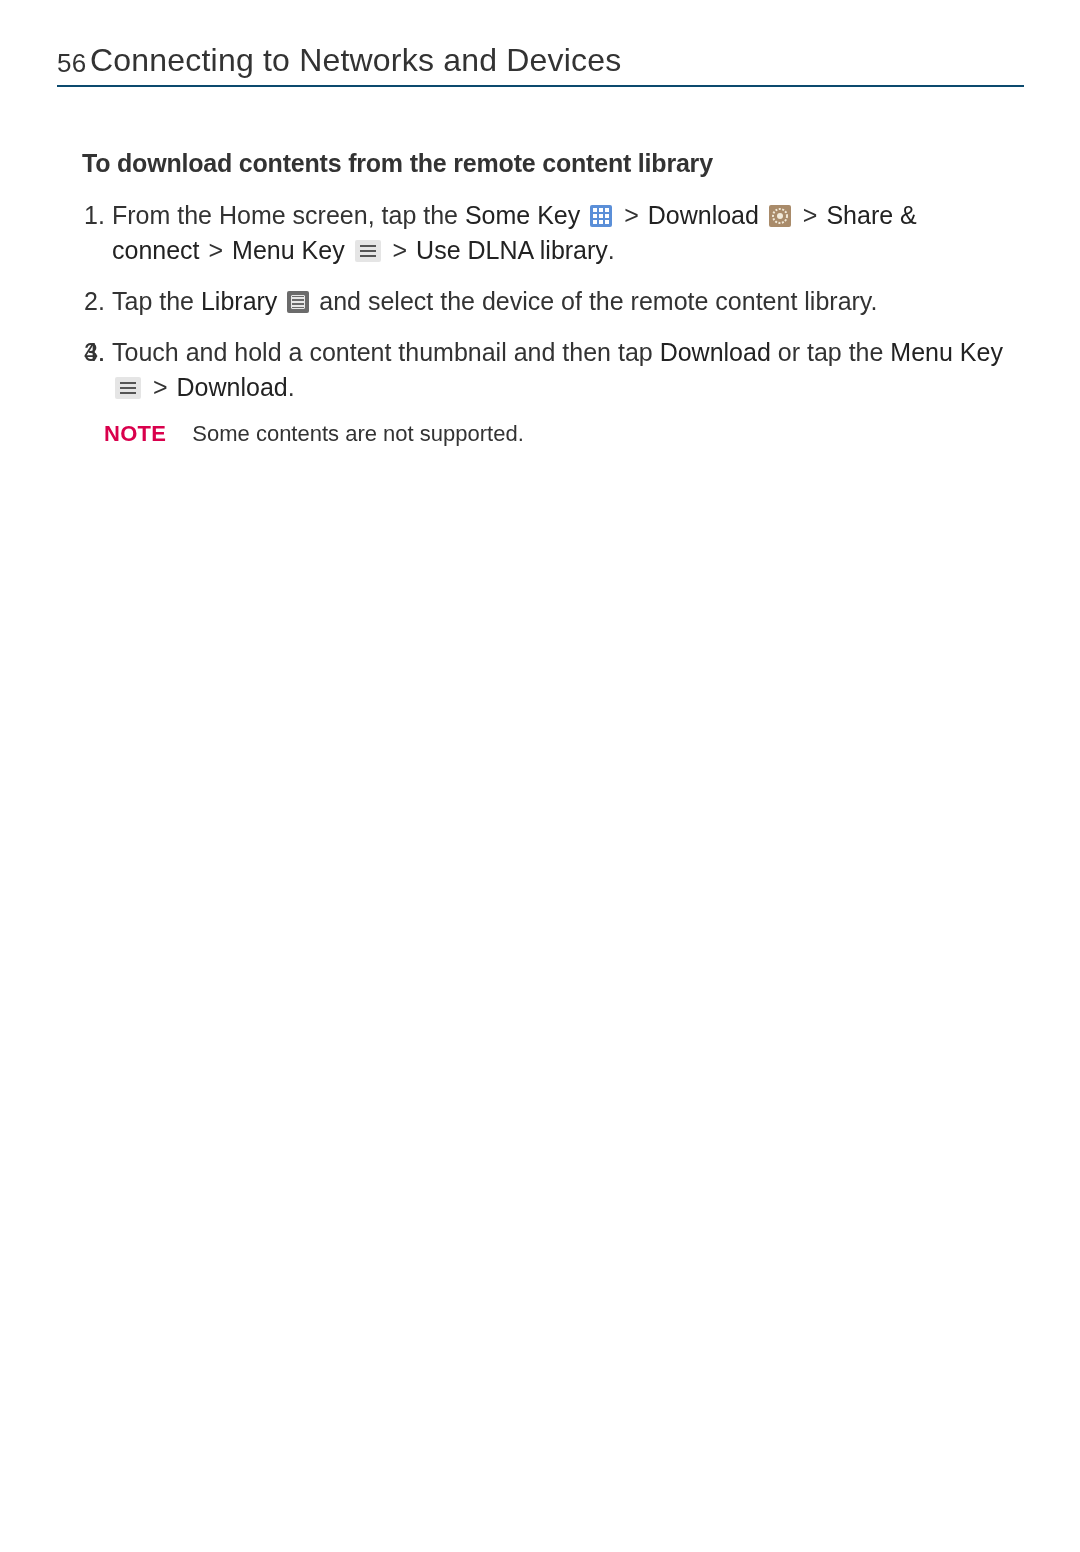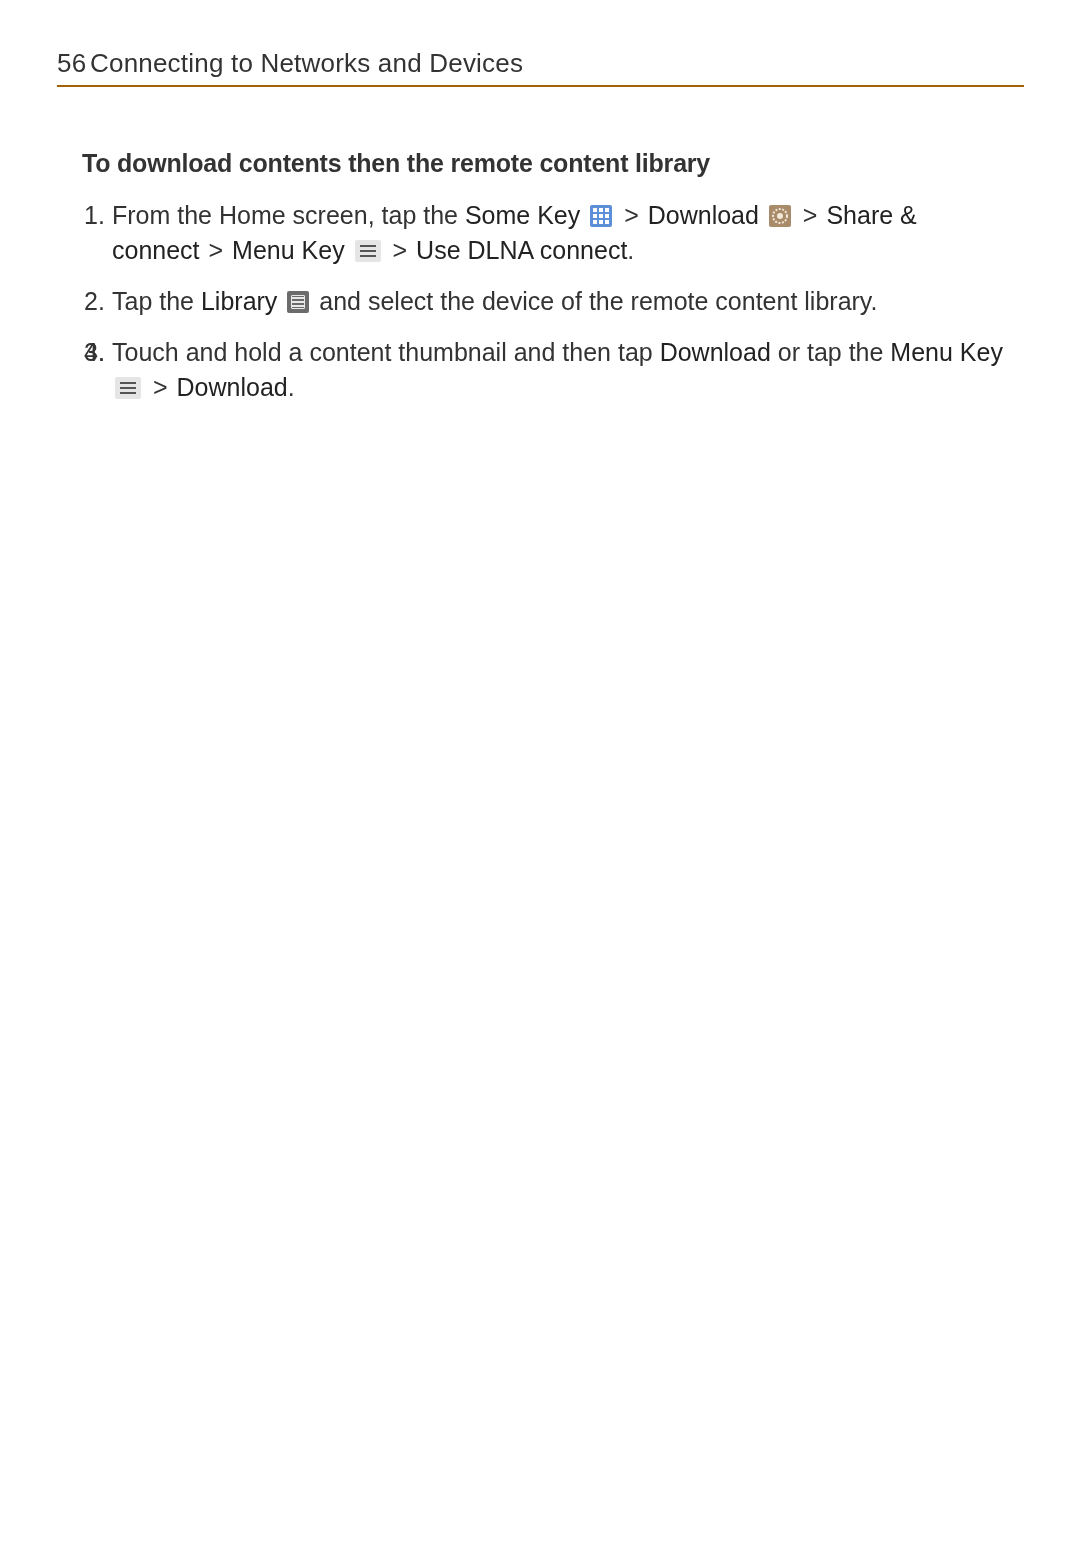--- a/index.html
+++ b/index.html
@@ -18,36 +18,36 @@
     height: 100%;
     box-sizing: border-box;
     padding-top: 45px;
   }
   
   .hdr {
     position: relative;
     margin-left: 57px;
     margin-right: 56px;
     height: 40px;
-    border-bottom: 2px solid #a16207;
+    border-bottom: 2px solid #0c4a6e;
   }
   .hdr .pagenum {
     position: absolute;
     left: 0;
     bottom: 6px;
     font-size: 26px;
     font-weight: 400;
     color: #333;
     letter-spacing: 0.2px;
   }
   .hdr .title {
     position: absolute;
     left: 33px;
     bottom: 6px;
-    font-size: 26px;
+    font-size: 32px;
     font-weight: 400;
     color: #333;
     letter-spacing: 0.2px;
     text-align: right;
   }
   
   .content {
     margin-top: 62px;
     margin-left: 82px;
     margin-right: 70px;
@@ -158,21 +158,21 @@
 
 <div class="page">
 
   <div class="hdr">
     <span class="pagenum">56</span>
     <span class="title">Connecting to Networks and Devices</span>
   </div>
 
   <div class="content">
 
-    <div class="section-heading">To download contents then the remote content library</div>
+    <div class="section-heading">To download contents from the remote content library</div>
 
     <ol class="steps">
 
       <li>
         <span class="num">1.</span>
         <span>From the Home screen, tap the </span><span class="bold">Some Key</span>
         <span class="ic ic-apps">
           <svg width="18" height="18" viewBox="0 0 18 18">
             <g fill="#fff">
               <rect x="1" y="1" width="4" height="4"></rect>
@@ -194,21 +194,21 @@
             <circle cx="9" cy="9" r="7" fill="none" stroke="#f2ead9" stroke-width="2" stroke-dasharray="2 1.5"></circle>
             <circle cx="9" cy="9" r="3" fill="#f2ead9"></circle>
           </svg>
         </span>
         <span class="gt">&gt;</span>
         <span class="bold">Share &amp; connect</span>
         <span class="gt">&gt;</span>
         <span class="bold">Menu Key</span>
         <span class="ic ic-menu"></span>
         <span class="gt">&gt;</span>
-        <span class="bold">Use DLNA connect</span><span>.</span>
+        <span class="bold">Use DLNA library</span><span>.</span>
       </li>
 
       <li>
         <span class="num">2.</span>
         <span>Tap the </span><span class="bold">Library</span>
         <span class="ic ic-library"></span><span> and select the device of the remote content library.</span>
       </li>
 
       <li>
         <span class="num">3.</span>
@@ -217,16 +217,20 @@
       <li>
         <span class="num">4.</span>
         <span>Touch and hold a content thumbnail and then tap </span><span class="bold">Download</span><span> or tap the </span><span class="bold">Menu Key</span>
         <span class="ic ic-menu"></span>
         <span class="gt">&gt;</span>
         <span class="bold">Download</span><span>.</span>
       </li>
 
     </ol>
 
+    <div class="note-row">
+      <span class="note-label">NOTE</span>
+      <span class="note-text">Some contents are not supported.</span>
+    </div>
 
   </div>
 
 </div>
 
 </body></html>

